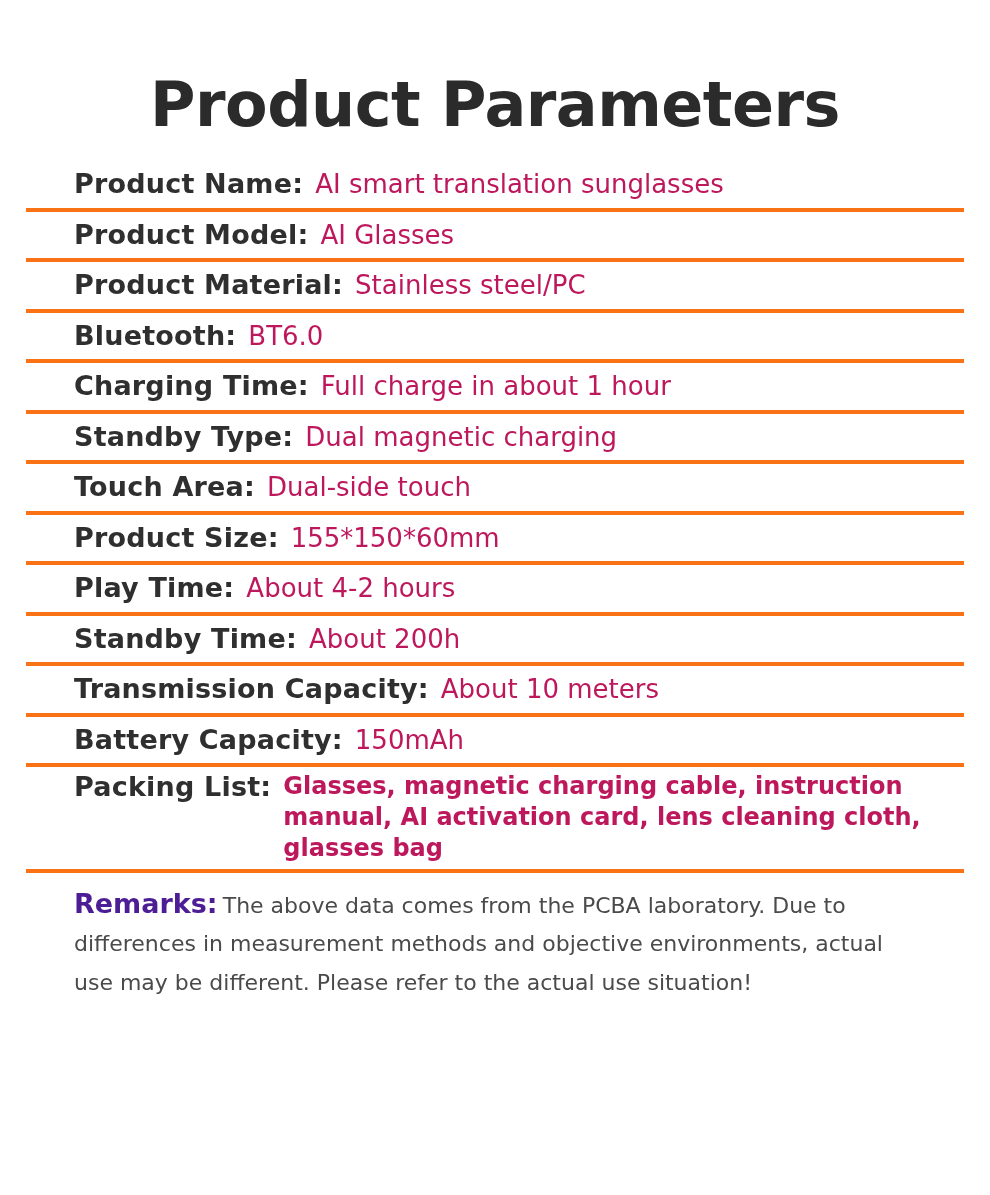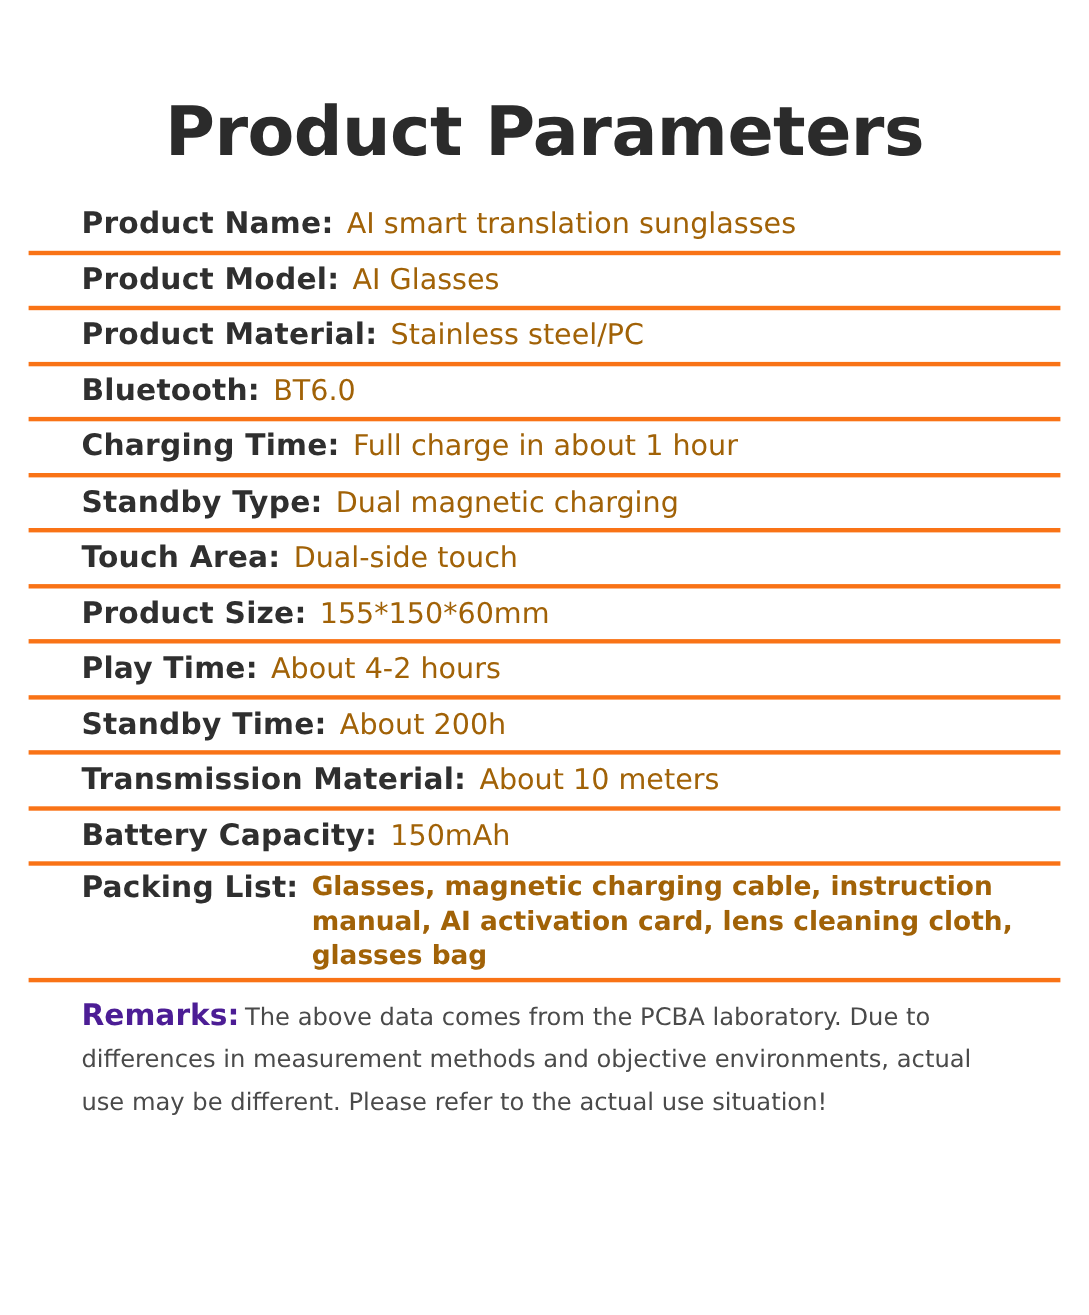--- a/index.html
+++ b/index.html
@@ -20,21 +20,21 @@
     box-sizing: border-box;
     padding: 0 26px;
     position: relative;
   }
   .title {
     text-align: center;
     font-size: 62px;
     font-weight: 700;
     color: #2b2b2b;
     letter-spacing: -0.5px;
-    margin: 15px;
+    margin: 0;
     padding-top: 72px;
     padding-bottom: 14px;
     font-family: "DejaVu Sans", sans-serif;
     line-height: 1.05;
   }
   .rows {
     margin-top: 10px;
   }
   .row {
     display: flex;
@@ -48,21 +48,21 @@
     font-size: 27px;
     font-weight: 700;
     color: #2f2f2f;
     white-space: nowrap;
     padding-left: 48px;
     letter-spacing: 0.2px;
   }
   .row .value {
     font-size: 26px;
     font-weight: 400;
-    color: #a16207;
+    color: #be185d;
     padding-left: 12px;
     line-height: 1.25;
   }
   .row.multiline {
     align-items: flex-start;
     padding: 4px 0;
   }
   .row.multiline .value {
     font-size: 24px;
     line-height: 1.3;
@@ -139,21 +139,21 @@
       <span class="label">Play Time:</span>
       <span class="value">About 4-2 hours</span>
     </div>
 
     <div class="row">
       <span class="label">Standby Time:</span>
       <span class="value">About 200h</span>
     </div>
 
     <div class="row">
-      <span class="label">Transmission Material:</span>
+      <span class="label">Transmission Capacity:</span>
       <span class="value">About 10 meters</span>
     </div>
 
     <div class="row">
       <span class="label">Battery Capacity:</span>
       <span class="value">150mAh</span>
     </div>
 
     <div class="row multiline">
       <span class="label">Packing List:</span>

